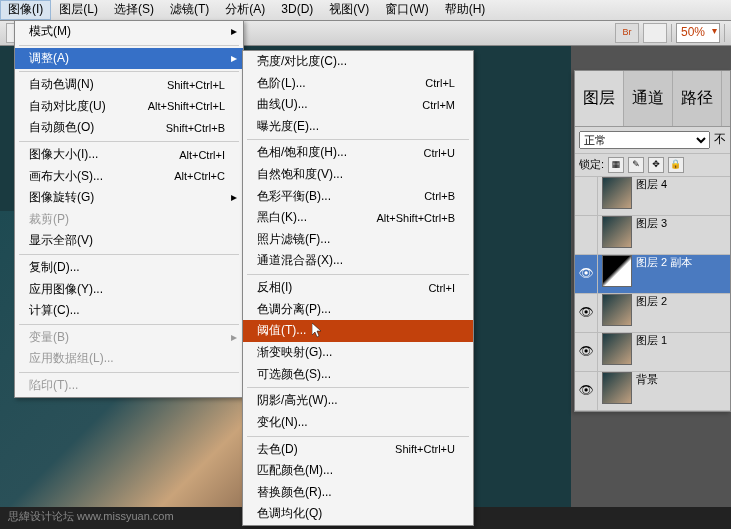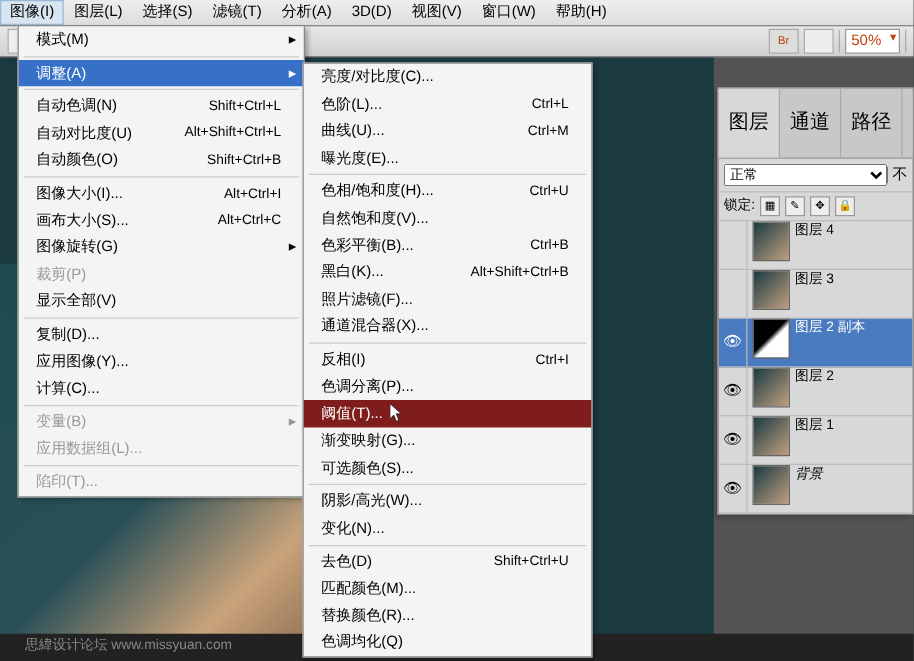--- a/index.html
+++ b/index.html
@@ -7,56 +7,56 @@
 .menubar .m{padding:2px 8px;cursor:default}
 .menubar .m.active{background:#d8e4f0;border:1px solid #99b8d8;padding:1px 7px}
 .toolbar{background:linear-gradient(#e8e8e8,#d0d0d0);border-bottom:1px solid #888;height:24px;display:flex;align-items:center;padding:0 6px;gap:8px;color:#c2410c}
 .toolbar .ico{width:22px;height:18px;border:1px solid #aaa;background:#eee;display:inline-block}
 .toolbar .sep{width:1px;height:18px;background:#aaa}
 .zoom{margin-left:auto;display:flex;align-items:center;gap:4px}
 .zoom .dd{border:1px solid #999;background:#fff;padding:1px 14px 1px 4px;position:relative}
 .zoom .dd:after{content:"▾";position:absolute;right:2px;top:0;font-size:10px}
 .canvas{position:absolute;left:0;top:46px;right:160px;bottom:18px;background:#1a3a40;overflow:hidden}
 .canvas .photo{position:absolute;left:0;bottom:0;width:460px;height:300px;background:linear-gradient(135deg,#1e4a52 0%,#2a5058 40%,#c9a37a 60%,#8a6a50 75%,#1e4048 100%)}
-.footer{position:absolute;left:0;bottom:0;height:18px;background:#222;color:#888;font-size:11px;padding:2px 20px;right:0}
+.footer{position:absolute;left:0;bottom:0;height:18px;background:#222;color:#888;font-size:11px;padding:2px 8px;right:0}
 
 
 .menu1{position:absolute;left:14px;top:20px;width:228px;background:#f4f4f4;border:1px solid #888;box-shadow:2px 2px 4px rgba(0,0,0,.3);z-index:10}
 .menu1 .row{display:flex;align-items:center;padding:3px 18px 3px 14px;cursor:default;position:relative}
 .menu1 .row.hi{background:#3670c7;color:#fff}
 .menu1 .row.dis{color:#999}
 .menu1 .sep{height:1px;background:#ccc;margin:2px 4px}
 .menu1 .sc{margin-left:auto;font-size:11px}
 .menu1 .arr{position:absolute;right:6px}
 
 
 .menu2{position:absolute;left:242px;top:50px;width:230px;background:#f4f4f4;border:1px solid #888;box-shadow:2px 2px 4px rgba(0,0,0,.3);z-index:11}
 .menu2 .row{display:flex;align-items:center;padding:3px 18px 3px 14px;cursor:default}
-.menu2 .row.hi{background:#7f1d1d;color:#fff}
+.menu2 .row.hi{background:#c2410c;color:#fff}
 .menu2 .sep{height:1px;background:#ccc;margin:2px 4px}
 .menu2 .sc{margin-left:auto;font-size:11px}
 .cursor{display:inline-block;width:12px;height:16px;margin-left:6px}
 
 
 .panel{position:absolute;right:0;top:70px;width:155px;background:#d8d8d8;border:1px solid #888;box-shadow:-2px 2px 4px rgba(0,0,0,.2)}
 .tabs{display:flex;background:#c8c8c8;border-bottom:1px solid #999}
 .tabs .t{padding:17px 8px;border-right:1px solid #aaa;font-size:16px}
 .tabs .t.active{background:#d8d8d8}
 .blend{display:flex;padding:4px;gap:4px;align-items:center;border-bottom:1px solid #bbb}
 .blend select{flex:1;font-size:11px;height:18px}
 .lock{display:flex;padding:3px 4px;gap:4px;align-items:flex-start;border-bottom:1px solid #bbb;font-size:11px}
 .lock .li{width:14px;height:14px;border:1px solid #999;background:#eee;display:inline-flex;align-items:center;justify-content:center;font-size:9px}
 .layers{max-height:320px;overflow:auto}
 .layer{display:flex;border-bottom:1px solid #bbb;height:38px}
 .layer.sel{background:#4a7ac0;color:#fff}
 .layer .eye{width:22px;text-align:center;border-right:1px solid #bbb;height:100%;display:flex;align-items:center;justify-content:center}
 .layer .thumb{width:28px;height:30px;margin:0 4px;background:linear-gradient(135deg,#1a3a42,#c0a080);border:1px solid #666}
 .layer .thumb.bw{background:linear-gradient(135deg,#000 45%,#fff 55%)}
 .layer .nm{font-size:11px;flex:1}
-.layer .it{font-style:italic}
+.layer .it{}
 </style>
 </head>
 <body>
 
 <div class="menubar" id="menubar">
     <div class="m active">图像(I)</div>
     <div class="m">图层(L)</div>
     <div class="m">选择(S)</div>
     <div class="m">滤镜(T)</div>
     <div class="m">分析(A)</div>

